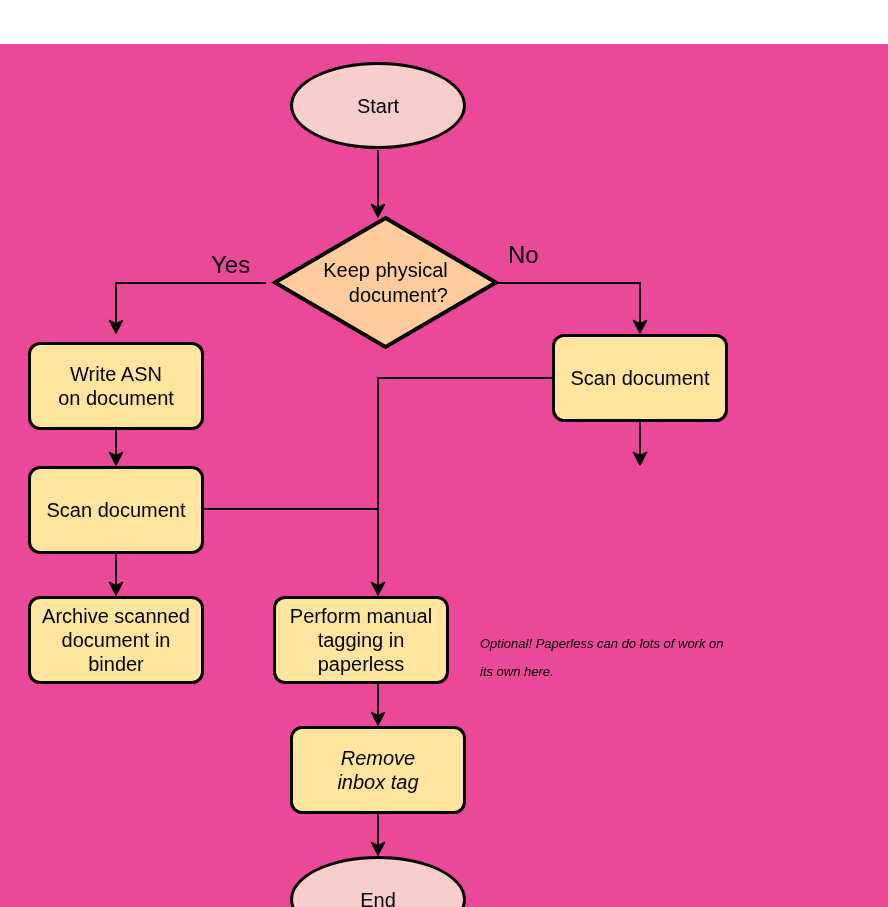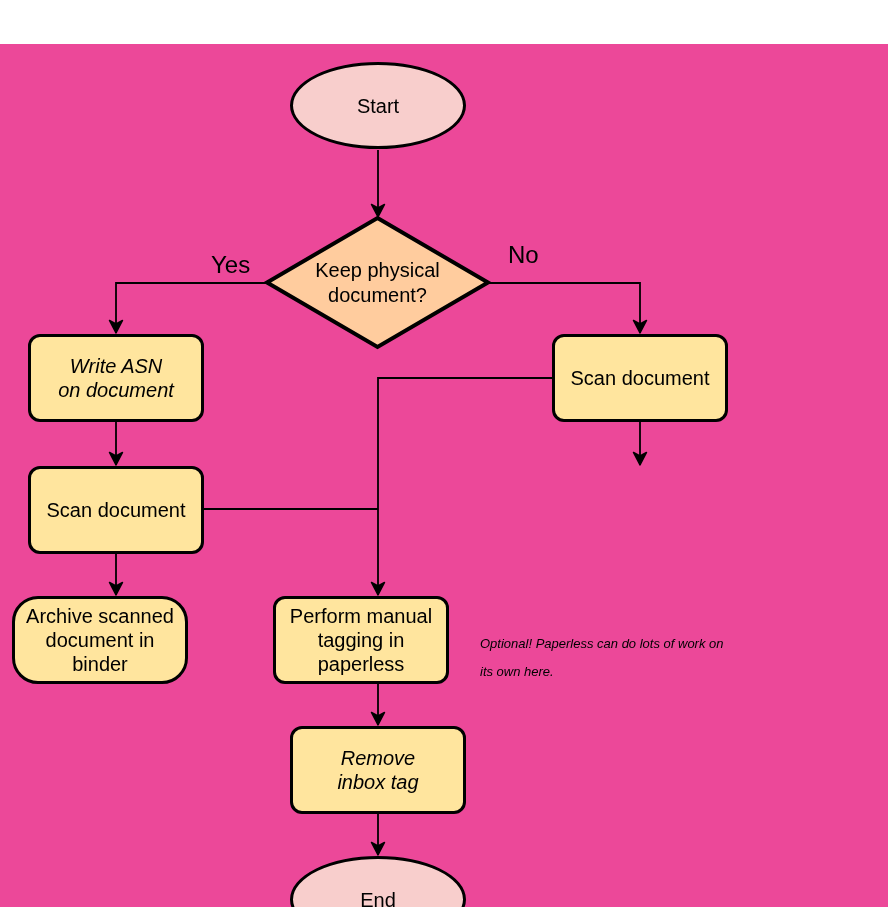--- a/index.html
+++ b/index.html
@@ -61,24 +61,24 @@
     left: 0; top: 0;
     width: 100%; height: 100%;
     overflow: visible;
   }
   .decision polygon {
     fill: var(--decision-fill);
     stroke: var(--stroke);
     stroke-width: 4px;
   }
   #n-start   { left: 290px; top: 18px;  }
-  #n-decision{ left: 265px; top: 172px; }
-  #n-write-asn { left: 28px;  top: 290px; font-style: italic; }
+  #n-decision{ left: 273px; top: 172px; text-align: right; }
+  #n-write-asn { left: 28px;  top: 298px; }
   #n-scan-left { left: 28px;  top: 422px; }
-  #n-archive   { left: 12px;  top: 552px; border-radius: 26px; }
+  #n-archive   { left: 28px;  top: 552px; }
   #n-scan-right{ left: 552px; top: 290px; }
   #n-trash     { left: 552px; top: 422px; }
   #n-tagging   { left: 273px; top: 552px; }
   #n-remove    { left: 290px; top: 682px; font-style: italic; }
   #n-end       { left: 290px; top: 812px; }
   .edge-label {
     position: absolute;
     font-size: 24px;
     line-height: 20px;
     color: #000;

